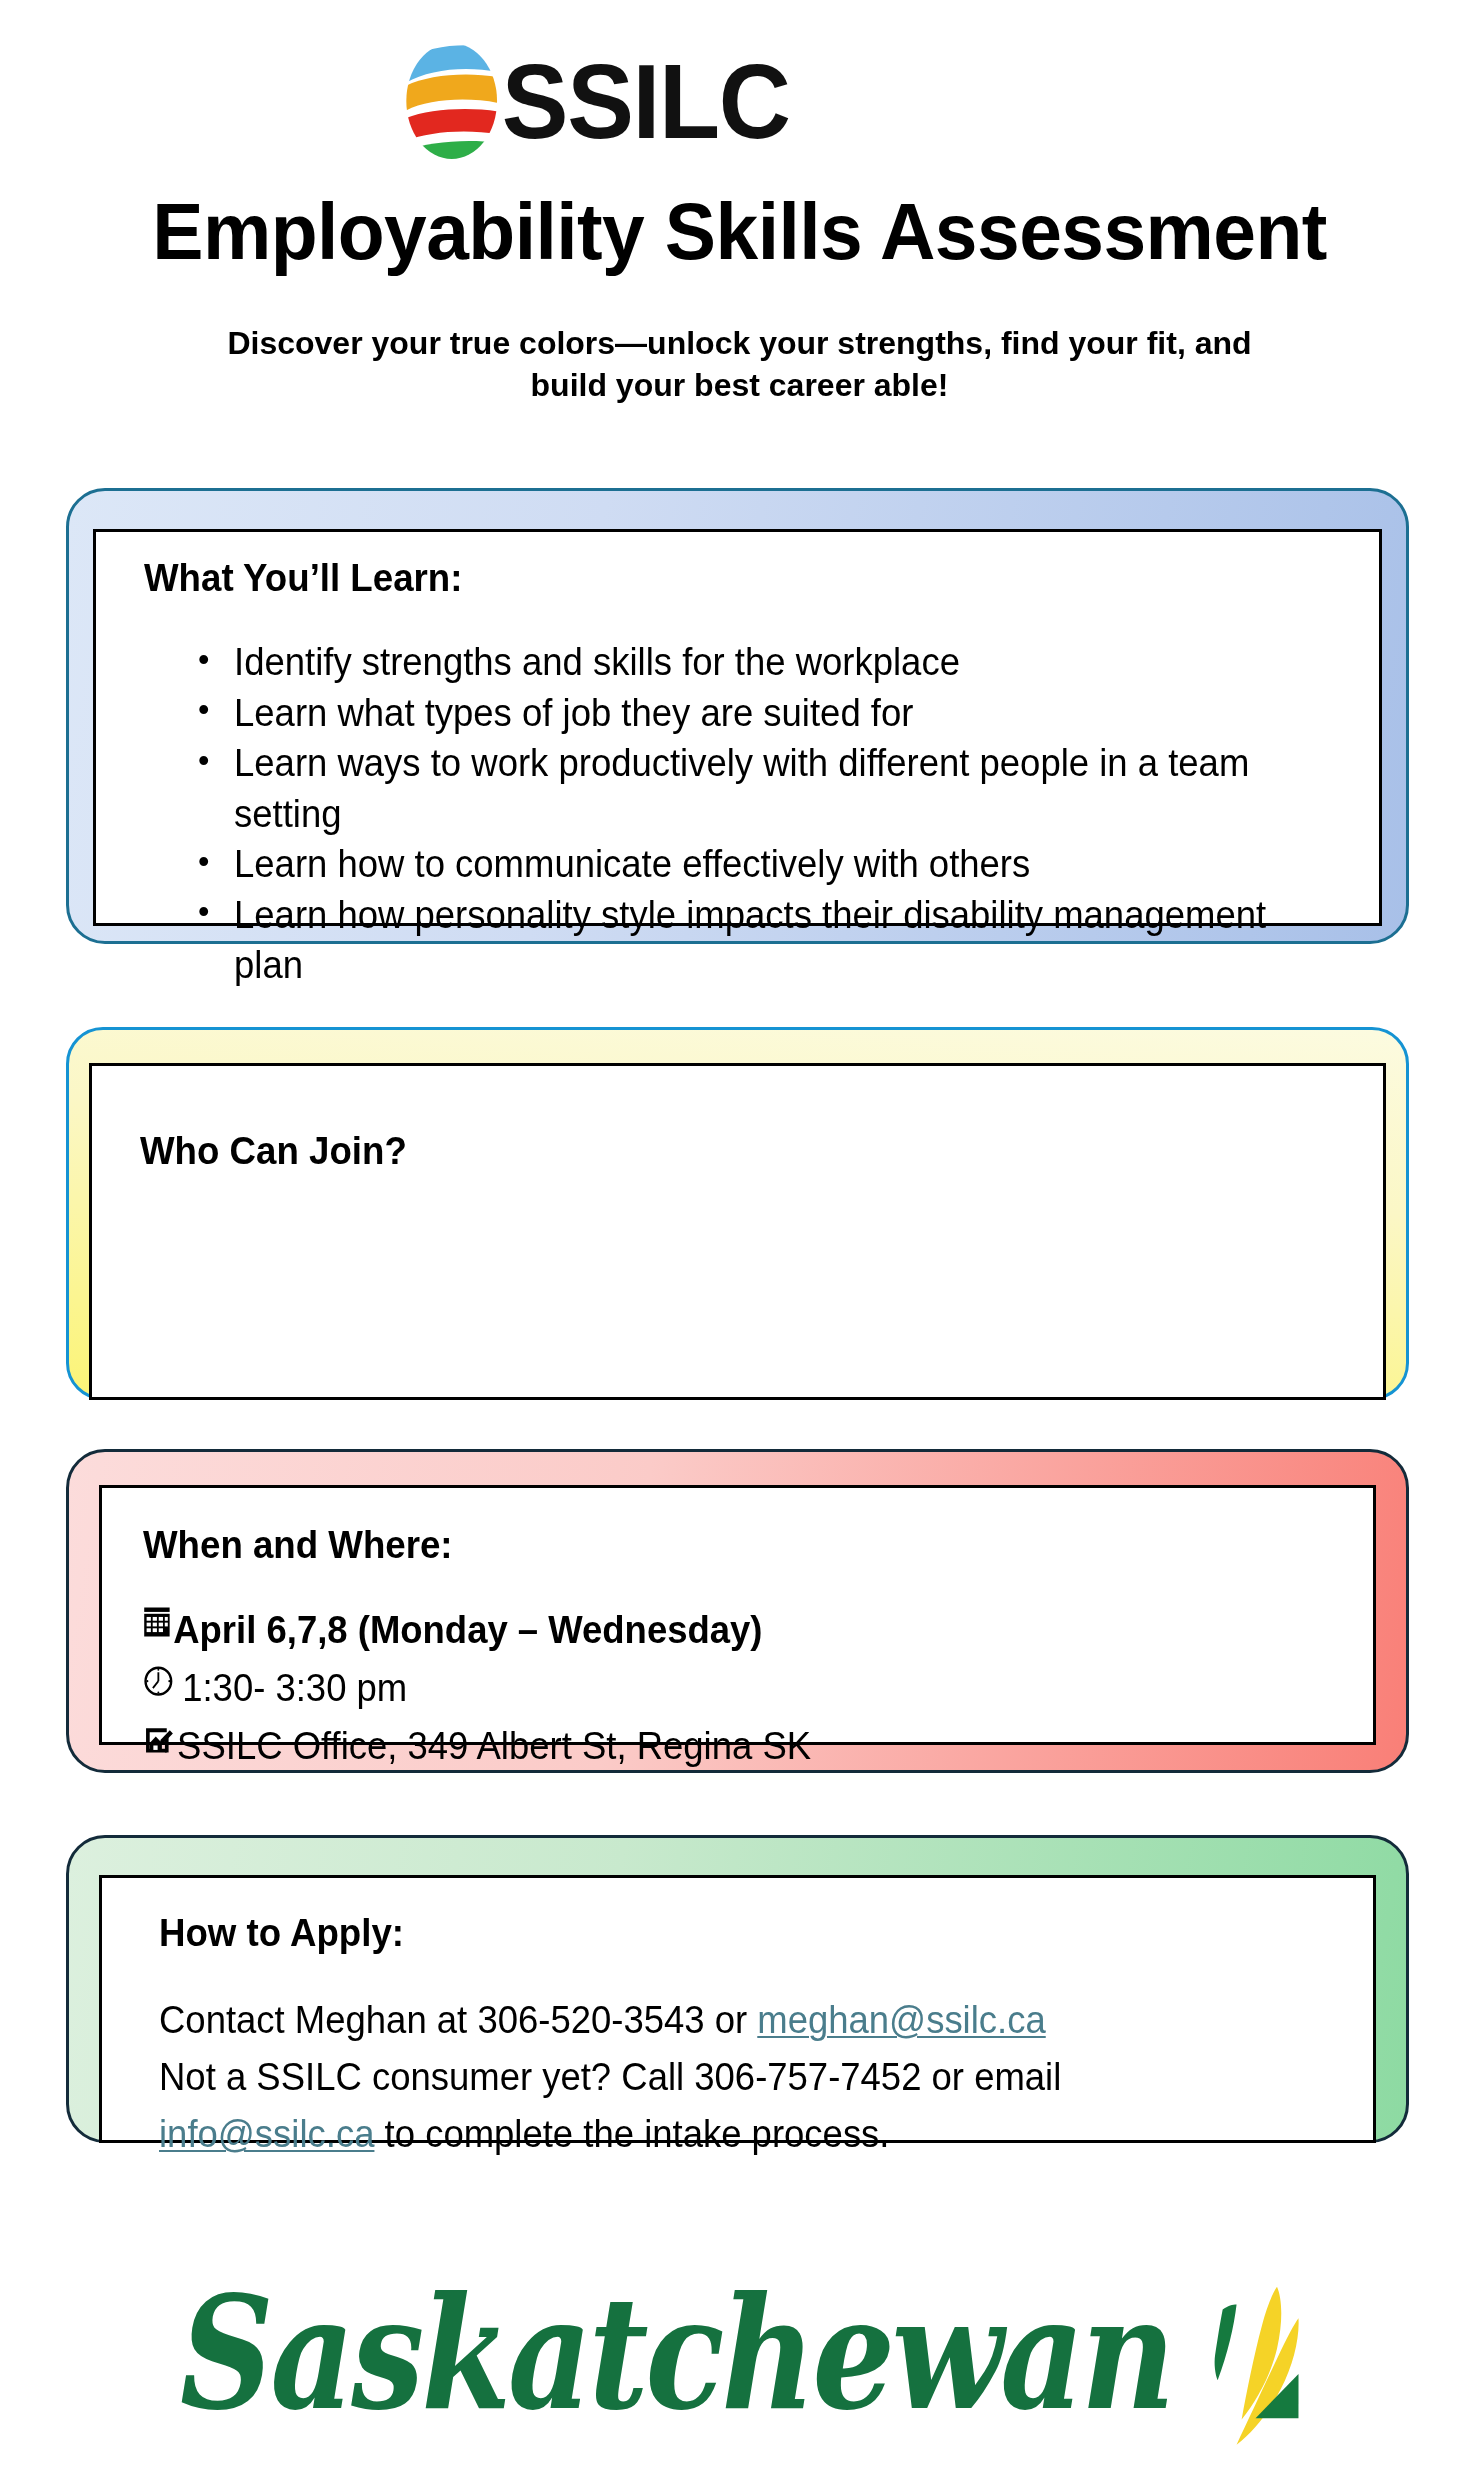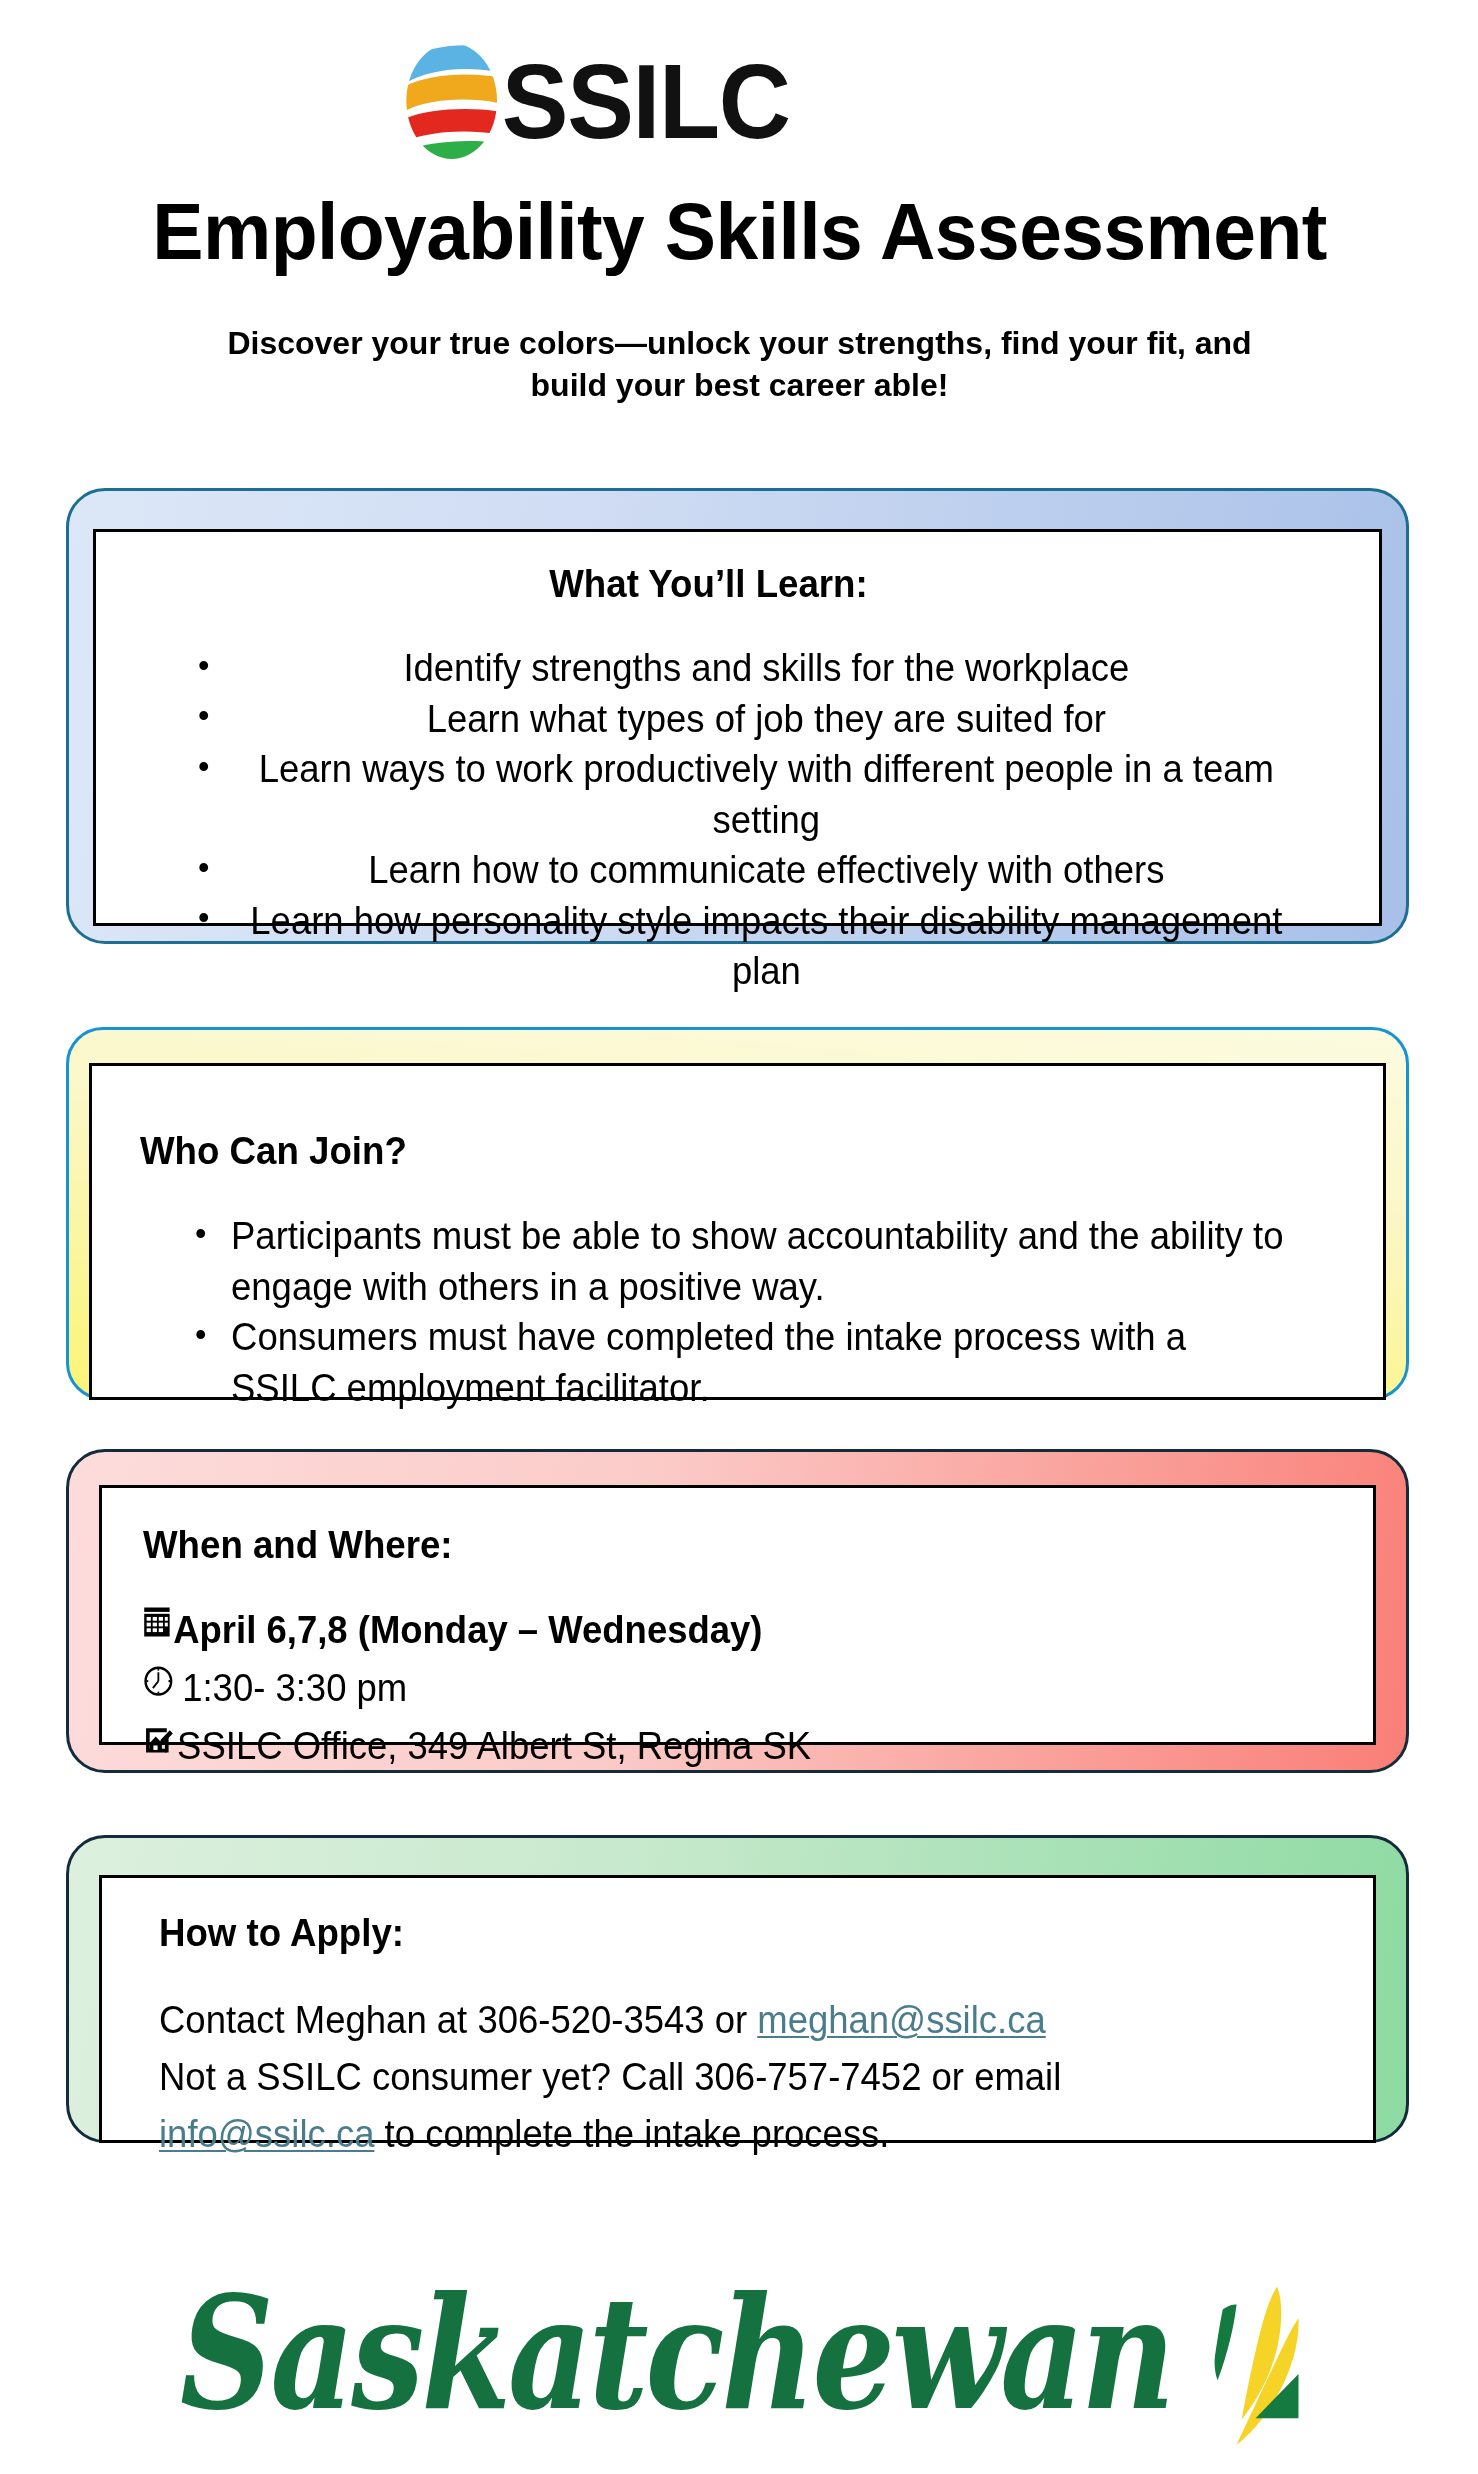--- a/index.html
+++ b/index.html
@@ -148,40 +148,36 @@
 
   <div class="main-title">Employability Skills Assessment</div>
 
   <div class="subtitle">
     <div>Discover your true colors—unlock your strengths, find your fit, and</div>
     <div>build your best career able!</div>
   </div>
 
   <div class="panel p-blue">
     <div class="inner inner-blue"></div>
-    <div class="panel-content" style="top:71px; left:75px; width:1201px;text-align:center;">
+    <div class="panel-content" style="top:65px; left:75px; width:1201px;">
       <div class="heading">What You’ll Learn:</div>
       <ul class="bullets" style="margin-top:37px; margin-left:43px;">
         <li>Identify strengths and skills for the workplace</li>
         <li>Learn what types of job they are suited for</li>
         <li>Learn ways to work productively with different people in a team setting</li>
         <li>Learn how to communicate effectively with others</li>
         <li>Learn how personality style impacts their disability management plan</li>
       </ul>
     </div>
   </div>
 
   <div class="panel p-yellow">
     <div class="inner inner-yellow"></div>
     <div class="panel-content" style="top:70px; left:71px; width:1207px;margin-top:29px;">
       <div class="heading">Who Can Join?</div>
-      <ul class="bullets" style="margin-top:38px; margin-left:44px;">
-        <li>Participants must be able to show accountability and the ability to engage with others in a positive way.</li>
-        <li>Consumers must have completed the intake process with a SSILC employment facilitator.</li>
-      </ul>
     </div>
   </div>
 
   <div class="panel p-red">
     <div class="inner inner-red"></div>
     <div class="panel-content" style="top:71px; left:74px; width:1163px;">
       <div class="heading">When and Where:</div>
 
       <div class="line bold" style="margin-top:39px;">
         <span class="ico">

